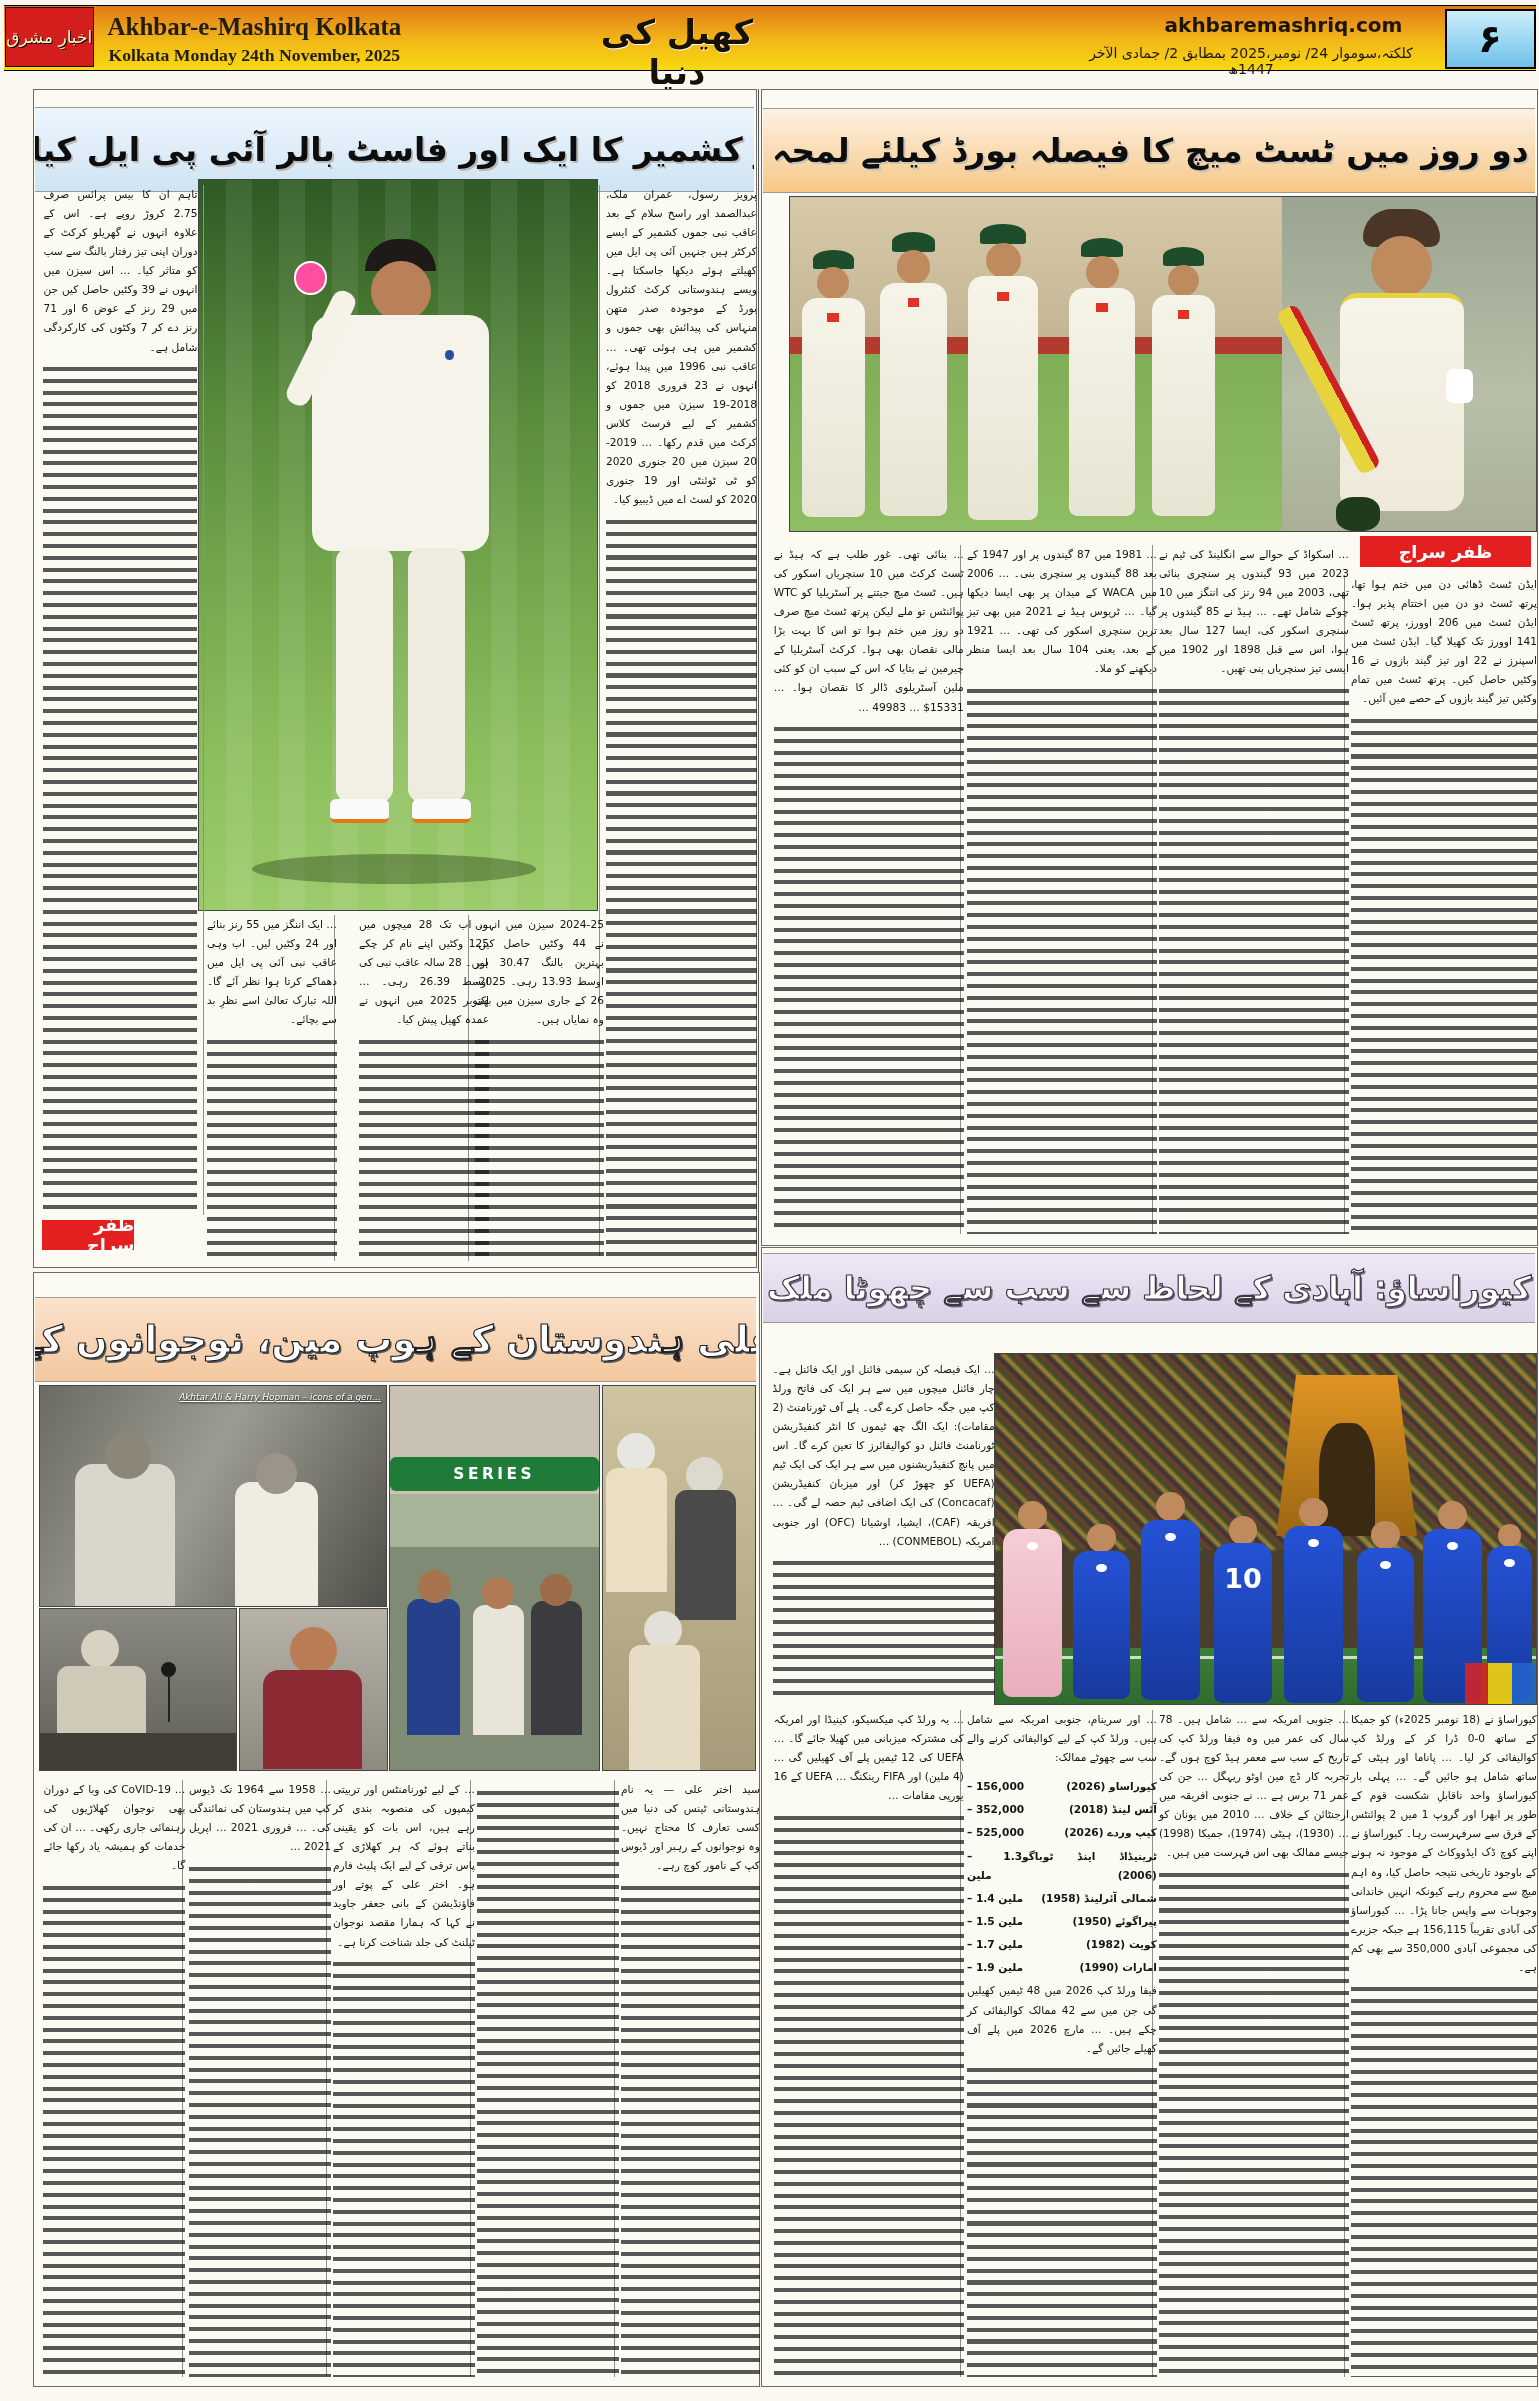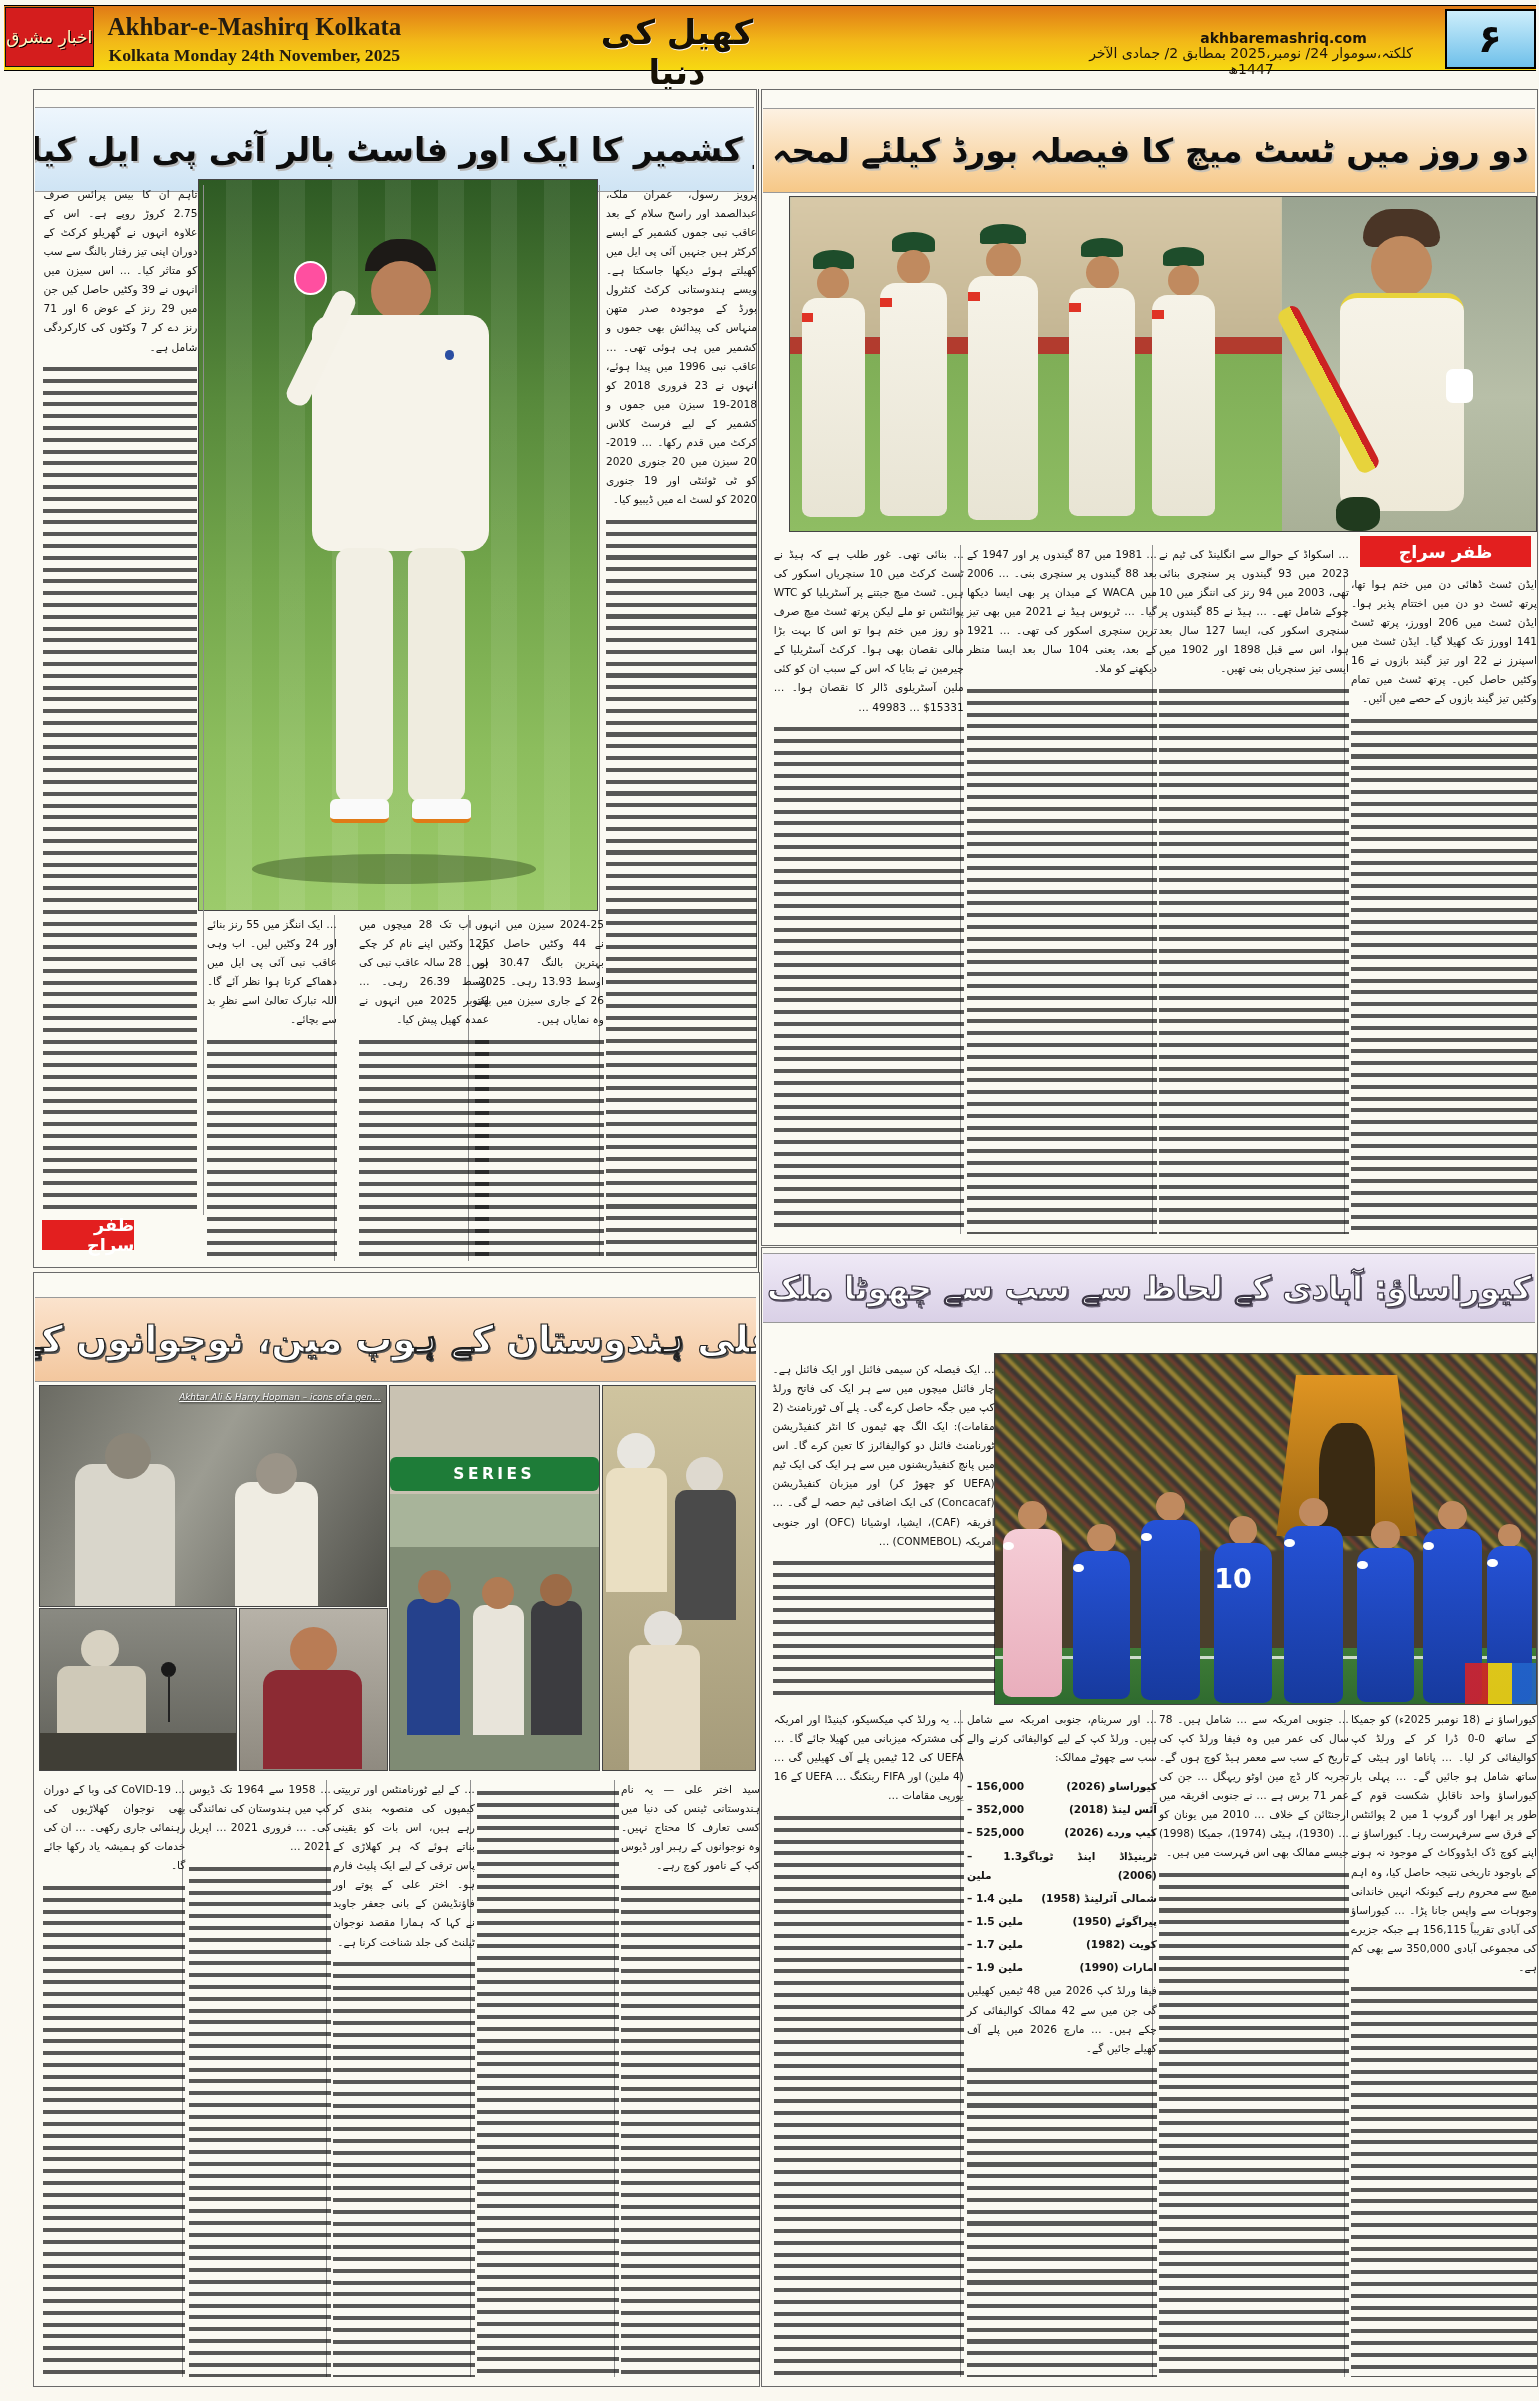--- a/index.html
+++ b/index.html
@@ -6,21 +6,21 @@
   #page{position:relative;width:1539px;height:2401px;background:#faf8f0;font-family:"DejaVu Sans","Liberation Sans",sans-serif;overflow:hidden;}
   .abs{position:absolute;}
   
   #masthead{left:3.5px;top:4.7px;width:1532px;height:64px;background:linear-gradient(180deg,#e07a16 0%,#f2b818 55%,#f7d911 100%);border-top:1.8px solid #000;border-bottom:1.8px solid #000;}
   #logo-box{left:1.2px;top:1.2px;width:87px;height:58px;background:#d41d1d;border:1.2px solid #111;display:flex;align-items:center;justify-content:center;}
   #logo-box span{color:#fef9c3;font-weight:normal;font-size:17px;direction:rtl;text-shadow:1.2px 1.2px 0 #000;}
   .mast-serif{font-family:"Liberation Serif","DejaVu Serif",serif;color:#231c10;}
   #paper-name{left:104px;top:7px;font-size:25px;font-weight:600;}
   #date-line{left:105px;top:39px;font-size:17.7px;font-weight:600;}
   #section-title{left:585px;top:5.9px;width:177px;text-align:center;font-size:34px;font-weight:800;direction:rtl;color:#161005;text-shadow:0.6px 0.6px 0 #fff;}
-  #website{left:1153px;top:24px;width:254px;text-align:center;font-size:14px;font-weight:700;color:#1d150a;}
+  #website{left:1153px;top:7px;width:254px;text-align:center;font-size:20px;font-weight:700;color:#1d150a;}
   #urdu-date{left:1082px;top:39px;width:331px;text-align:center;font-size:14px;direction:rtl;color:#1d150a;}
   #page-num-box{left:1441px;top:3px;width:87px;height:56px;background:linear-gradient(180deg,#cdeefb,#6fc0ea);border:2.4px solid #000;display:flex;align-items:center;justify-content:center;}
   #page-num-box span{font-size:39px;font-weight:bold;color:#0a0a0a;}
   
   .article{border:0.6px solid #6a6a6a;background:#fbfaf3;}
   #art-ipl{left:33px;top:89px;width:722px;height:1177px;}
   #art-test{left:761px;top:89px;width:775px;height:1155px;}
   #art-akhtar{left:33px;top:1272px;width:725px;height:1113px;}
   #art-curacao{left:761px;top:1247px;width:775px;height:1138px;}
   #vsep{left:758px;top:89px;width:1.2px;height:2296px;background:#555;}
@@ -39,21 +39,21 @@
   .rsep{border-right:0.6px solid #8f8f8f;}
   .faux{flex:1 1 auto;min-height:21px;margin-top:4.7px;background:repeating-linear-gradient(180deg,rgba(25,25,25,.72) 0 4.1px,transparent 4.1px 11.8px);}
   
   .qrow{display:flex;justify-content:space-between;direction:rtl;margin:4.1px 0;font-size:10.6px;font-weight:600;}
   .qrow .qpop{direction:ltr;}
   
   .photo{overflow:hidden;border:0.6px solid #444;}
   .fig{position:absolute;display:flex;flex-direction:column;align-items:center;}
   .fig .cap{width:62%;height:7%;background:#1e4d2b;border-radius:50% 50% 10% 10%;}
   .fig .head{width:48%;aspect-ratio:1/1;border-radius:50%;background:#c08a5f;margin-top:-2%;}
-  .fig .torso{width:96%;flex:1;border-radius:15.4px 15.4px 8.3px 8.3px;margin-top:-2%;display:flex;flex-direction:column;align-items:flex-start;}
+  .fig .torso{width:96%;flex:1;border-radius:15.4px 15.4px 8.3px 8.3px;margin-top:-2%;display:flex;flex-direction:column;align-items:center;}
   .whites .torso{background:linear-gradient(180deg,#f6f3e8,#e8e4d4);}
   .blues .torso{background:linear-gradient(180deg,#2552d6,#173a9e);}
   .pinks .torso{background:linear-gradient(180deg,#f5cdd6,#e9aebc);}
   .chip{width:11.8px;height:8.9px;background:#e03325;margin-top:15.4px;}
   .chip-w{width:10.6px;height:8.3px;background:#fff;margin-top:13px;border-radius:50%;}
   .jersey-num{color:#fff;font-weight:bold;font-size:27px;margin-top:20px;}
   .caption{position:absolute;color:#fff;font-style:italic;font-size:8.9px;text-decoration:underline;text-shadow:0.6px 0.6px 1.8px #000;direction:ltr;}
   .banner{position:absolute;background:#1e7c38;color:#fff;font-weight:bold;letter-spacing:3.5px;display:flex;align-items:center;justify-content:center;font-size:15.4px;border-radius:6px;}
 </style>
 </head>

